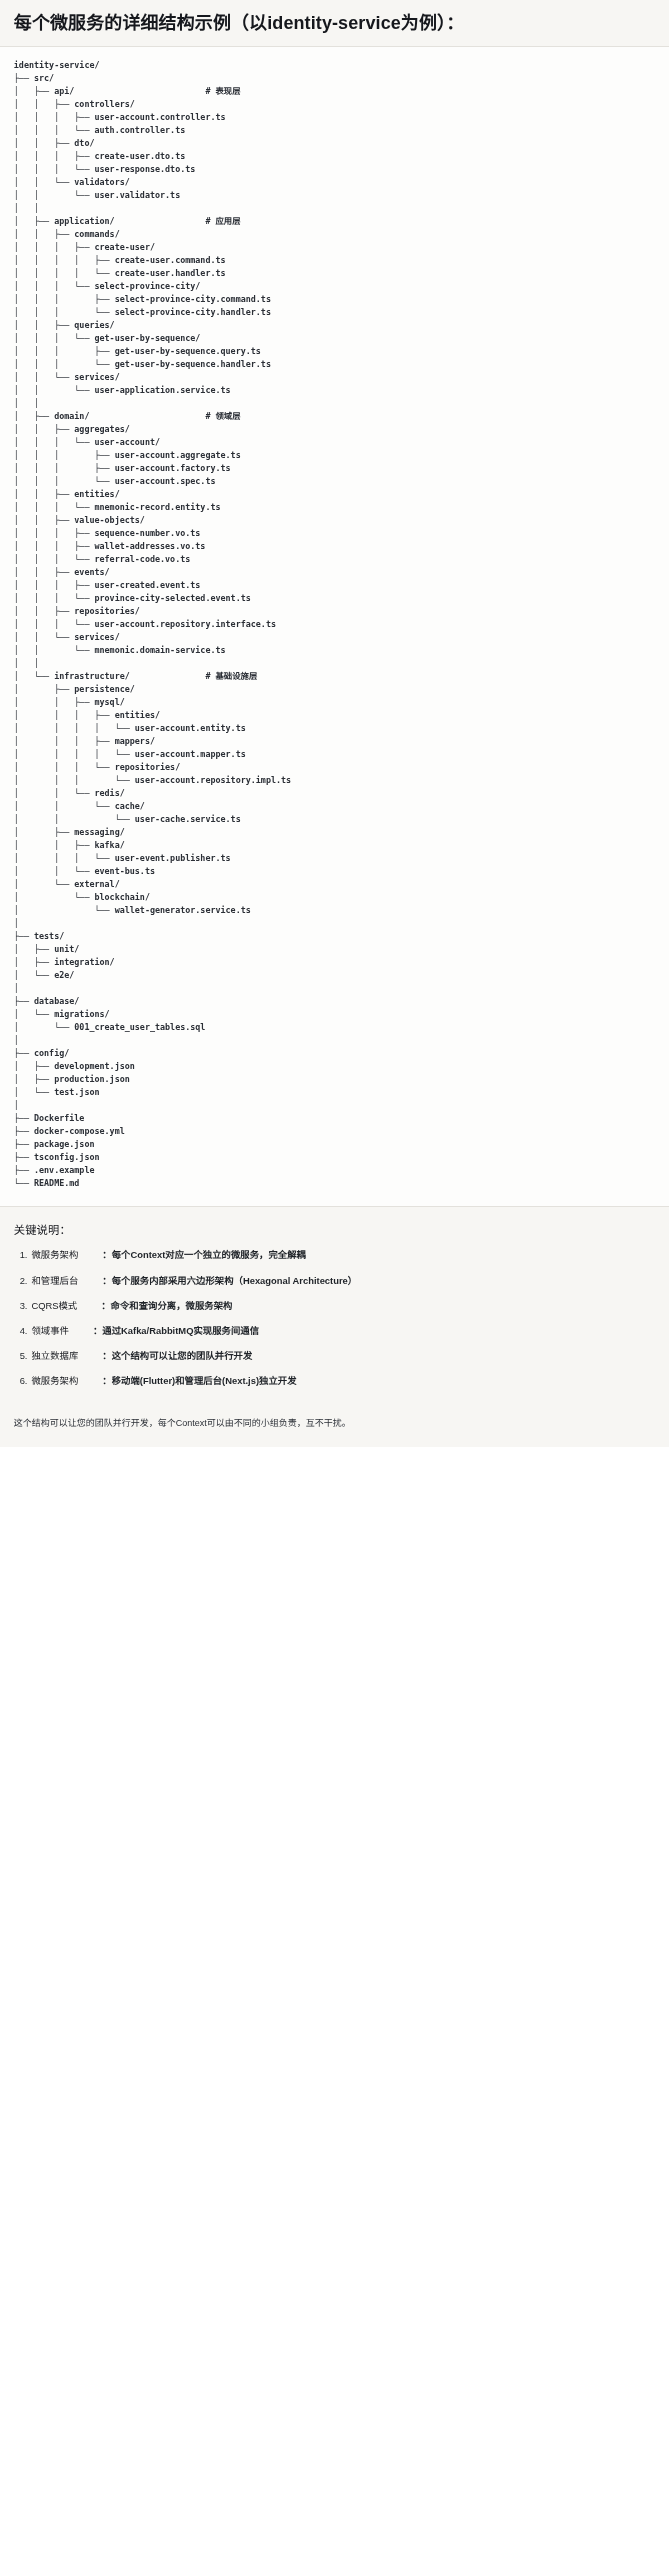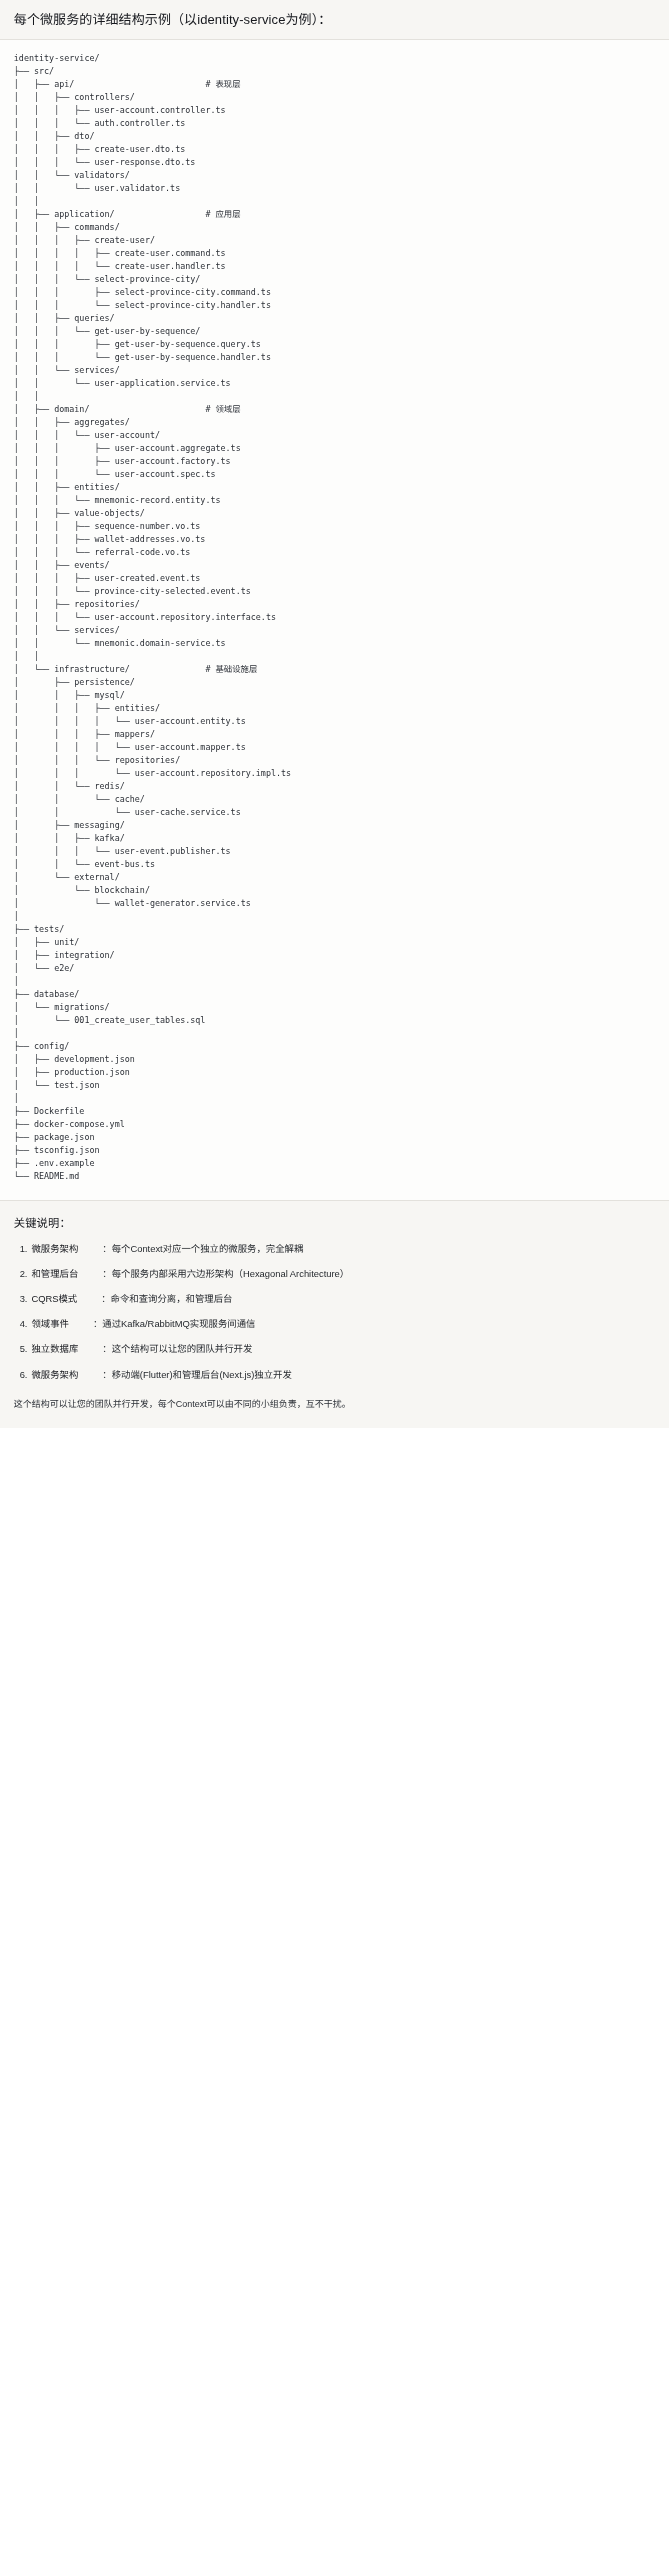--- a/index.html
+++ b/index.html
@@ -17,32 +17,33 @@
 
   
   .page-header {
     background: #f7f6f3;
     padding: 11.3px 13.8px 10px 13.8px;
     border-bottom: 0.6px solid #e3e1dc;
   }
   .page-header h1 {
     margin: 0;
     font-family: "Liberation Sans", sans-serif;
-    font-size: 13px;
-    font-weight: 400;
+    font-size: 18px;
+    font-weight: 700;
     line-height: 1.35;
     letter-spacing: 0.1px;
     color: #16181d;
   }
 
   
   .code-block {
     background: #fdfdfc;
     padding: 12.5px 13.8px 16.3px 13.8px;
     border-bottom: 0.6px solid #e3e1dc;
+    font-weight: bold;
   }
   pre.tree {
     margin: 0;
     font-family: "DejaVu Sans Mono", "Liberation Mono", monospace;
     font-size: 8.4px;
     line-height: 13px;
     color: #2b2f36;
     white-space: pre;
     tab-size: 4;
     overflow: visible;
@@ -70,24 +71,24 @@
     line-height: 1.55;
     color: #1f2328;
     margin: 0 0 10.6px 0;
     padding-left: 1.3px;
   }
   ol.notes-list > li:last-child { margin-bottom: 0; }
   .note-term {
     font-weight: 400;
     color: #16181d;
   }
-  .note-desc { font-weight: 400; padding-left: 24px; }
+  .note-desc { font-weight: 700; padding-left: 24px; }
 
   .closing {
-    margin: 15px 0 0 0;
+    margin: 27px 0 0 0;
     font-size: 9px;
     line-height: 1.6;
     color: #2b2f36;
   }
 </style>
 </head>
 <body>
 
 <header class="page-header">
   <h1>每个微服务的详细结构示例（以identity-service为例）：</h1>
@@ -187,21 +188,21 @@
   <h2>关键说明：</h2>
 
   <ol class="notes-list">
     <li>
       <span class="note-term">微服务架构</span><span class="note-desc">：每个Context对应一个独立的微服务，完全解耦</span>
     </li>
     <li>
       <span class="note-term">和管理后台</span><span class="note-desc">：每个服务内部采用六边形架构（Hexagonal Architecture）</span>
     </li>
     <li>
-      <span class="note-term">CQRS模式</span><span class="note-desc">：命令和查询分离，和管理后台</span>
+      <span class="note-term">CQRS模式</span><span class="note-desc">：命令和查询分离，微服务架构</span>
     </li>
     <li>
       <span class="note-term">领域事件</span><span class="note-desc">：通过Kafka/RabbitMQ实现服务间通信</span>
     </li>
     <li>
       <span class="note-term">独立数据库</span><span class="note-desc">：这个结构可以让您的团队并行开发</span>
     </li>
     <li>
       <span class="note-term">微服务架构</span><span class="note-desc">：移动端(Flutter)和管理后台(Next.js)独立开发</span>
     </li>

